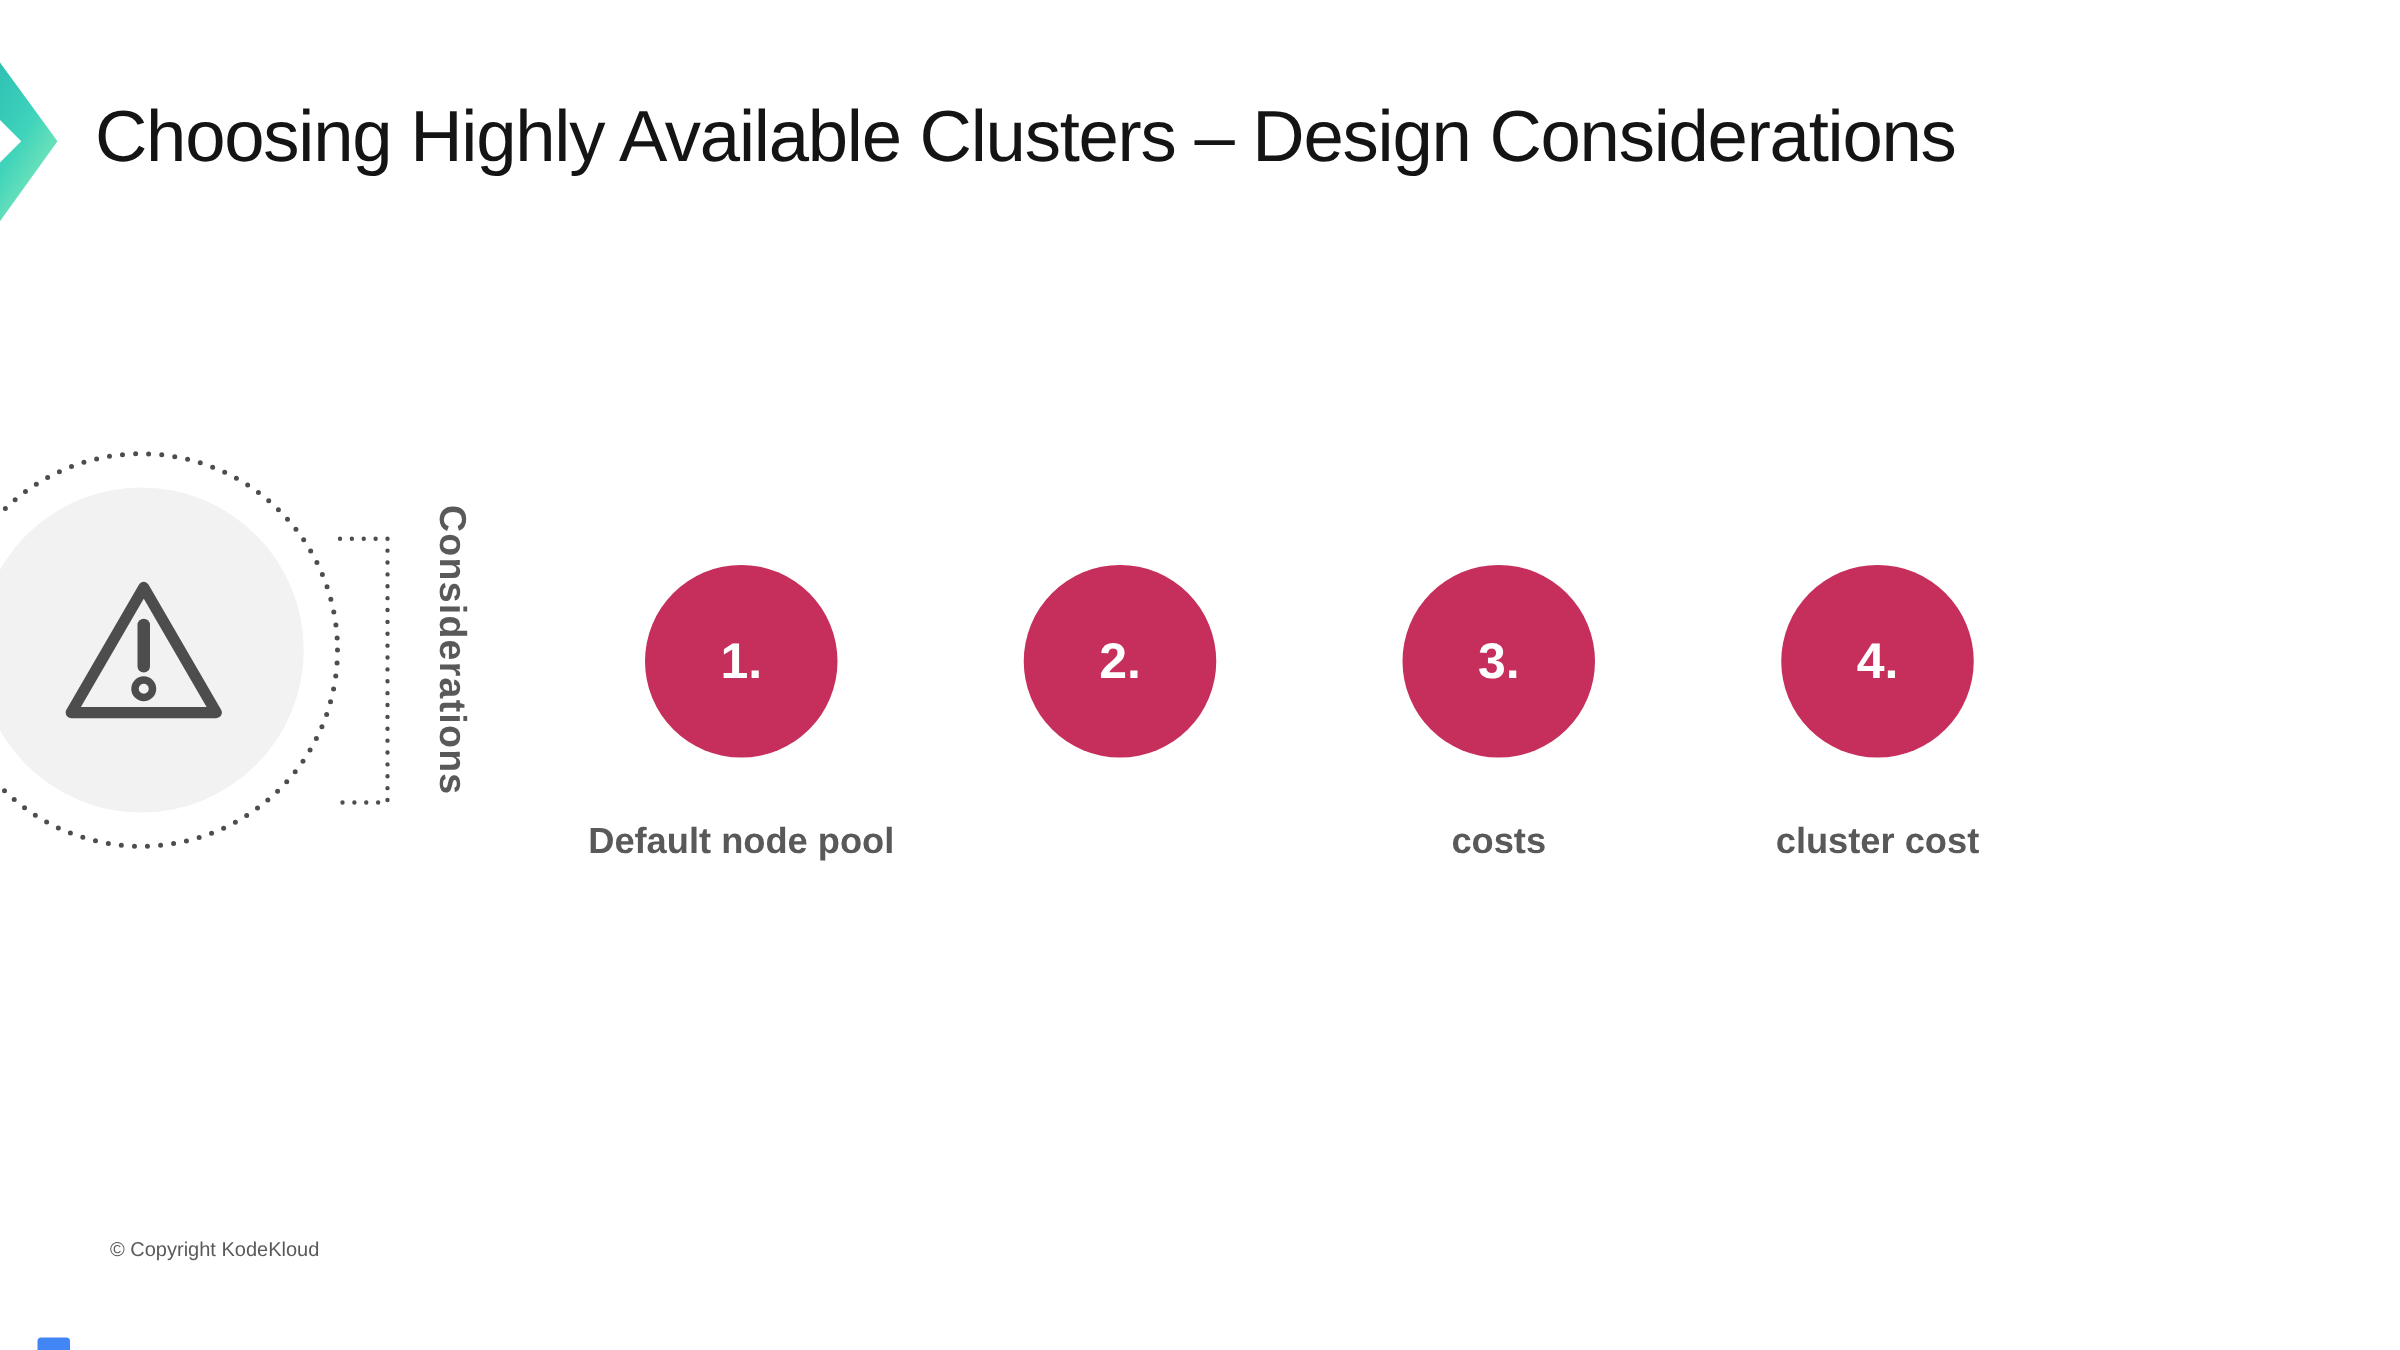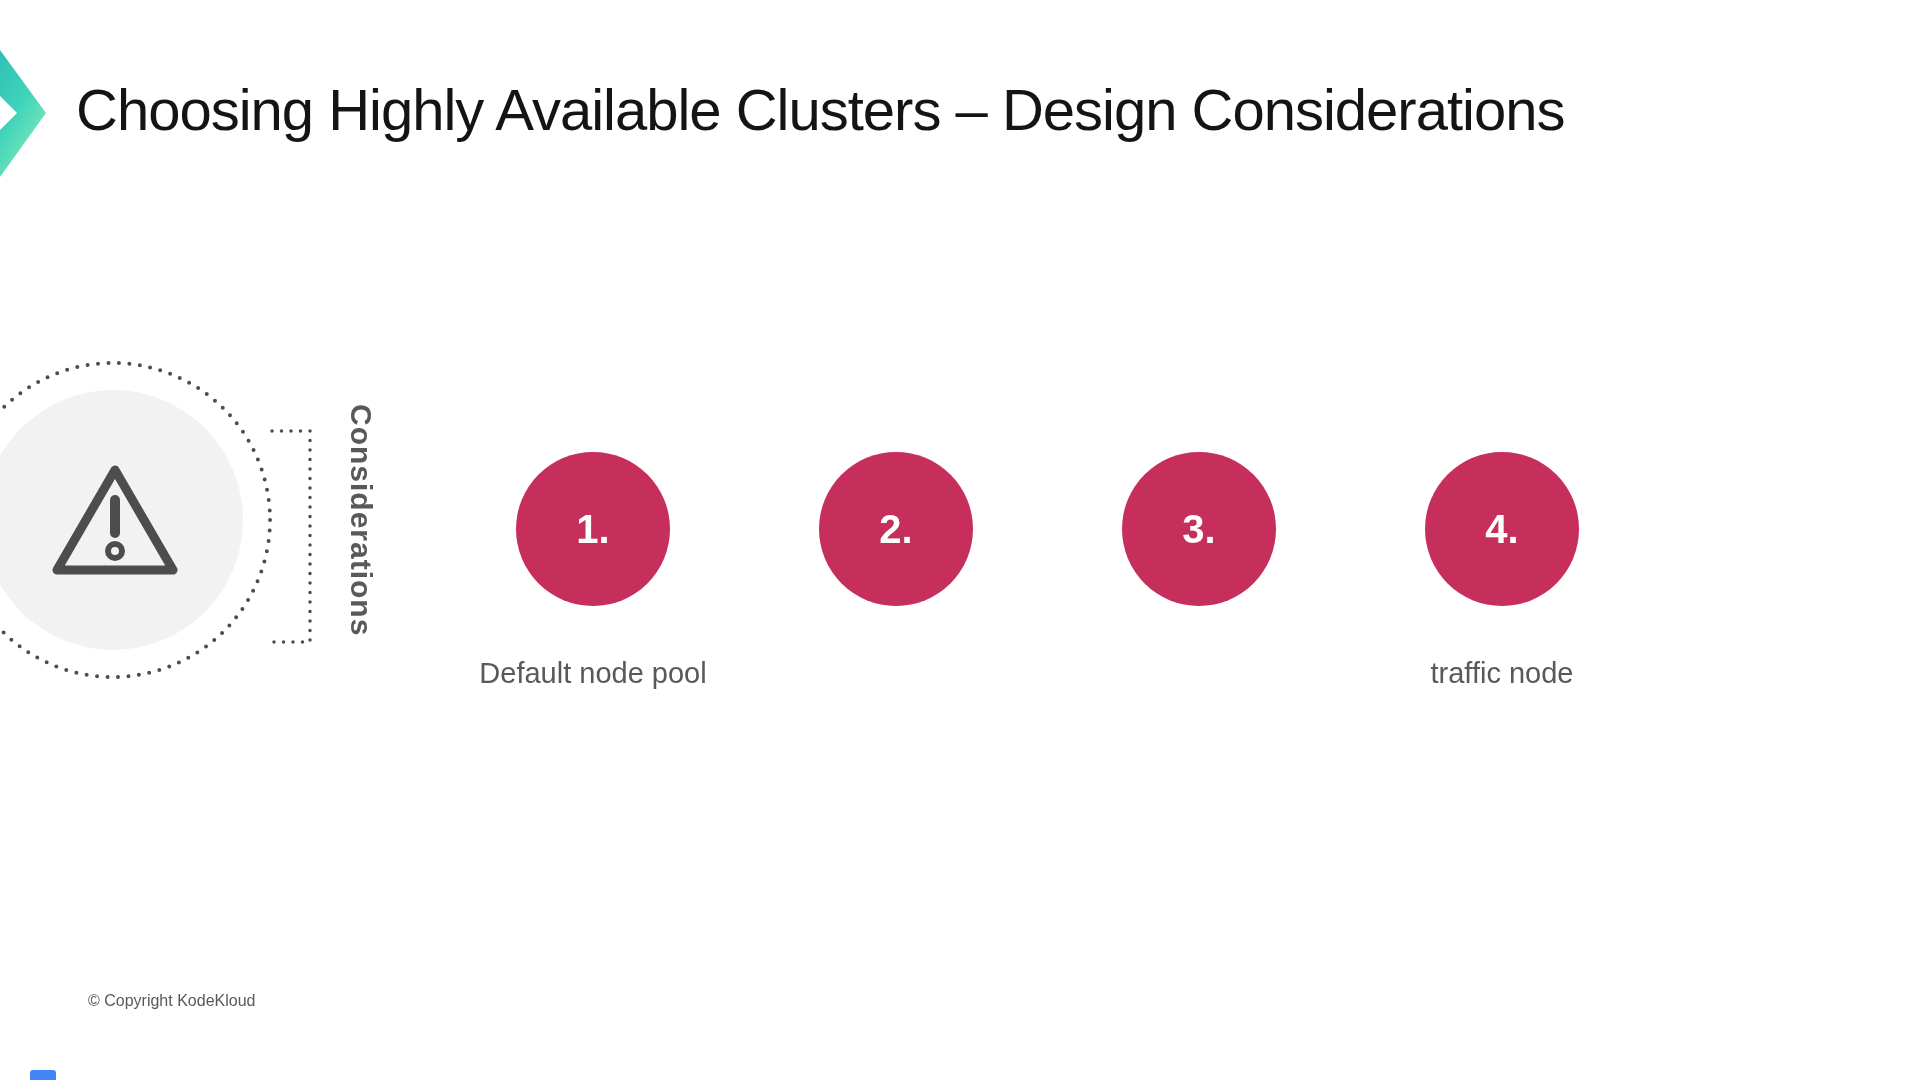--- a/index.html
+++ b/index.html
@@ -21,21 +21,21 @@
 
   
   .num-circle{position:absolute;width:154px;height:154px;border-radius:50%;
               background:#C62E5B;display:flex;align-items:center;justify-content:center;}
   .num-circle span{color:#ffffff;font-size:40px;font-weight:bold;}
   .c1{left:516px;top:452px;} .c2{left:819px;top:452px;}
   .c3{left:1122px;top:452px;} .c4{left:1425px;top:452px;}
 
   
   .item-label{position:absolute;top:658px;width:340px;text-align:center;
-              font-size:29px;line-height:31px;font-weight:normal;color:#595959;}
+              font-size:29px;line-height:31px;font-weight:bold;color:#595959;}
   .l1{left:423px;} .l2{left:726px;} .l3{left:1029px;} .l4{left:1332px;}
 
   
   .copyright{position:absolute;left:88px;top:992px;font-size:16px;color:#595959;}
 
   
   .blue-marker{position:absolute;left:30px;top:1070px;width:26px;height:16px;
                border-radius:3px;background:#4285F4;}
 </style>
 </head>
@@ -80,21 +80,22 @@
     <span>3.</span>
   </div>
   <div class="num-circle c4">
     <span>4.</span>
   </div>
 
   <div class="item-label l1">
     <div>Default node pool</div>
   </div>
   <div class="item-label l3">
+    <div>costs</div>
   </div>
   <div class="item-label l4">
-    <div>traffic node</div>
+    <div>cluster cost</div>
   </div>
 
   <div class="copyright">© Copyright KodeKloud</div>
   <div class="blue-marker"></div>
 
 </div>
 
 </body></html>

